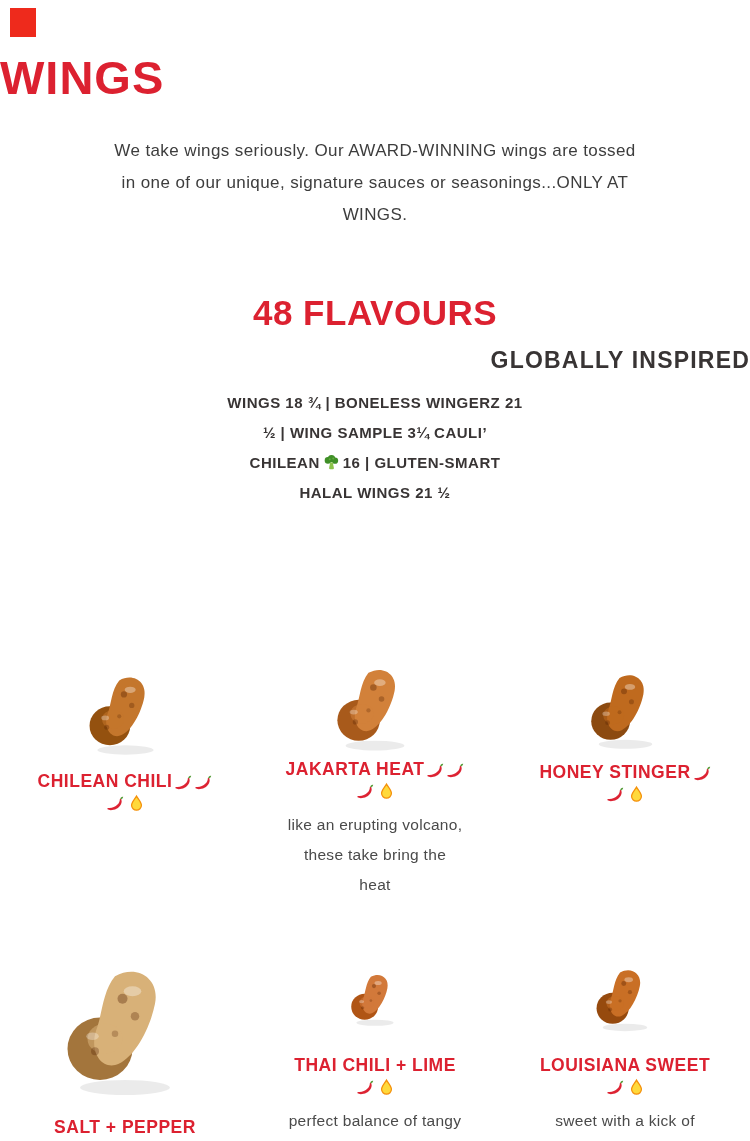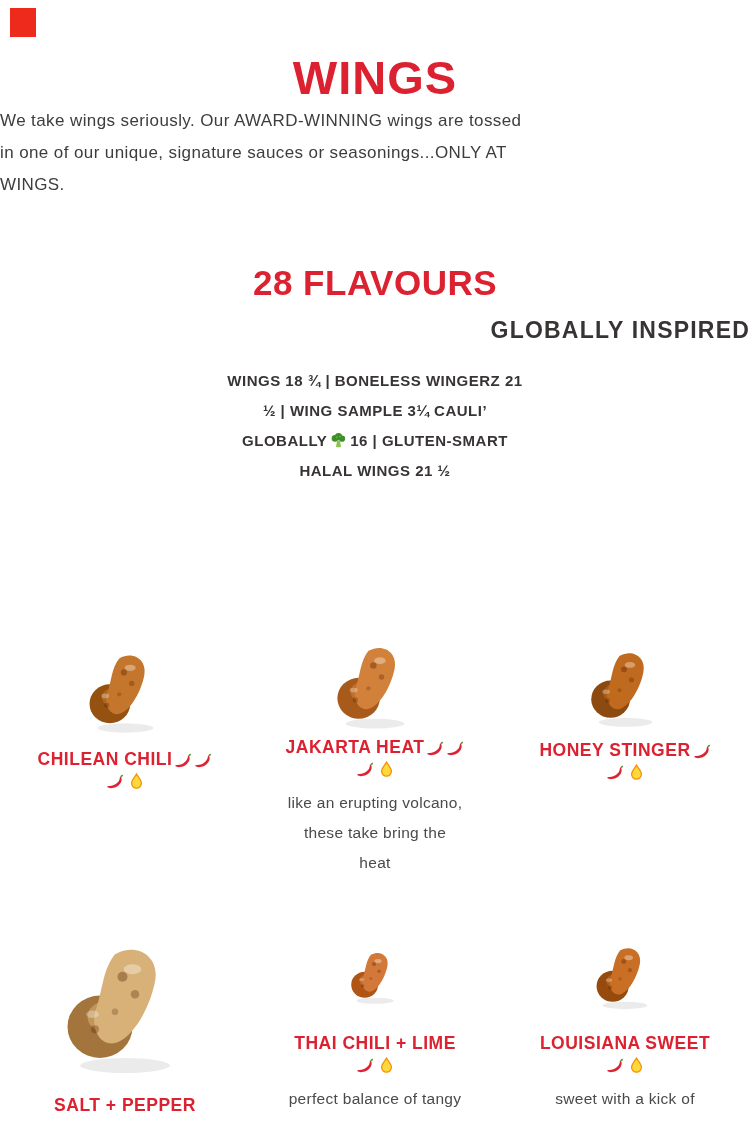--- a/index.html
+++ b/index.html
@@ -4,37 +4,37 @@
 <style>
   * { margin:0; padding:0; box-sizing:border-box; }
   html,body { background:#ffffff; }
   body {
     width:750px; height:1141px; overflow:hidden; position:relative;
     font-family:"Liberation Sans", sans-serif;
   }
   .logo-square { position:absolute; left:10px; top:8px; width:26px; height:29px; background:#ee2a1c; }
 
   .page-title {
-    margin-top:50px; text-align:center;
+    margin-top:50px; 
     font-size:47px; font-weight:800; letter-spacing:1px; color:#dc2130;
   }
-  .intro { }
+  .intro { margin-top:30px; text-align:center; }
   .intro-line {
     font-size:17px; line-height:32px; color:#3d3d3d; letter-spacing:.4px; font-weight:400;
   }
 
   .flavours-heading {
     margin-top:62px; text-align:center;
     font-size:35px; font-weight:800; letter-spacing:.5px; color:#dc2130;
   }
   .flavours-subheading {
     margin-top:14px; text-align:right;
     font-size:23px; font-weight:700; letter-spacing:1.2px; color:#383434;
   }
-  .pricing { margin-top:22px; text-align:center; }
+  .pricing { margin-top:14px; text-align:center; }
   .price-line {
     font-size:15px; font-weight:700; letter-spacing:.5px; color:#383434; line-height:30px;
   }
   .price-line .ic { vertical-align:-3px; margin:0 3px; }
 
   .cards-grid {
     margin-top:150px;
     display:grid; grid-template-columns:250px 250px 250px; row-gap:44px;
   }
   .card { display:flex; flex-direction:column; align-items:center; padding:0 14px; text-align:center; }
@@ -88,27 +88,27 @@
 <div class="logo-square"></div>
 
 <h1 class="page-title">WINGS</h1>
 
 <div class="intro">
   <div class="intro-line">We take wings seriously. Our AWARD-WINNING wings are tossed</div>
   <div class="intro-line">in one of our unique, signature sauces or seasonings...ONLY AT</div>
   <div class="intro-line">WINGS.</div>
 </div>
 
-<h2 class="flavours-heading">28 FLAVOURS</h2>
+<h2 class="flavours-heading">48 FLAVOURS</h2>
 <h3 class="flavours-subheading">GLOBALLY INSPIRED</h3>
 
 <div class="pricing">
   <div class="price-line">WINGS 18 ¾ | BONELESS WINGERZ 21</div>
   <div class="price-line">½ | WING SAMPLE 3¼ CAULI’</div>
-  <div class="price-line"><span>GLOBALLY</span><svg class="ic" style="width:17px;height:17px;">
+  <div class="price-line"><span>CHILEAN</span><svg class="ic" style="width:17px;height:17px;">
         <use href="#broccoli"></use>
       </svg><span>16 | GLUTEN-SMART</span></div>
   <div class="price-line">HALAL WINGS 21 ½</div>
 </div>
 
 <div class="cards-grid" id="cards-grid">
   <div class="card">
     <div class="img-wrap" style="height: 112px;">
       <svg class="wing-svg" style="width: 95px; height: 86px; --lt: #c4762c; --dk: #94510f;">
           <use href="#wing"></use>

